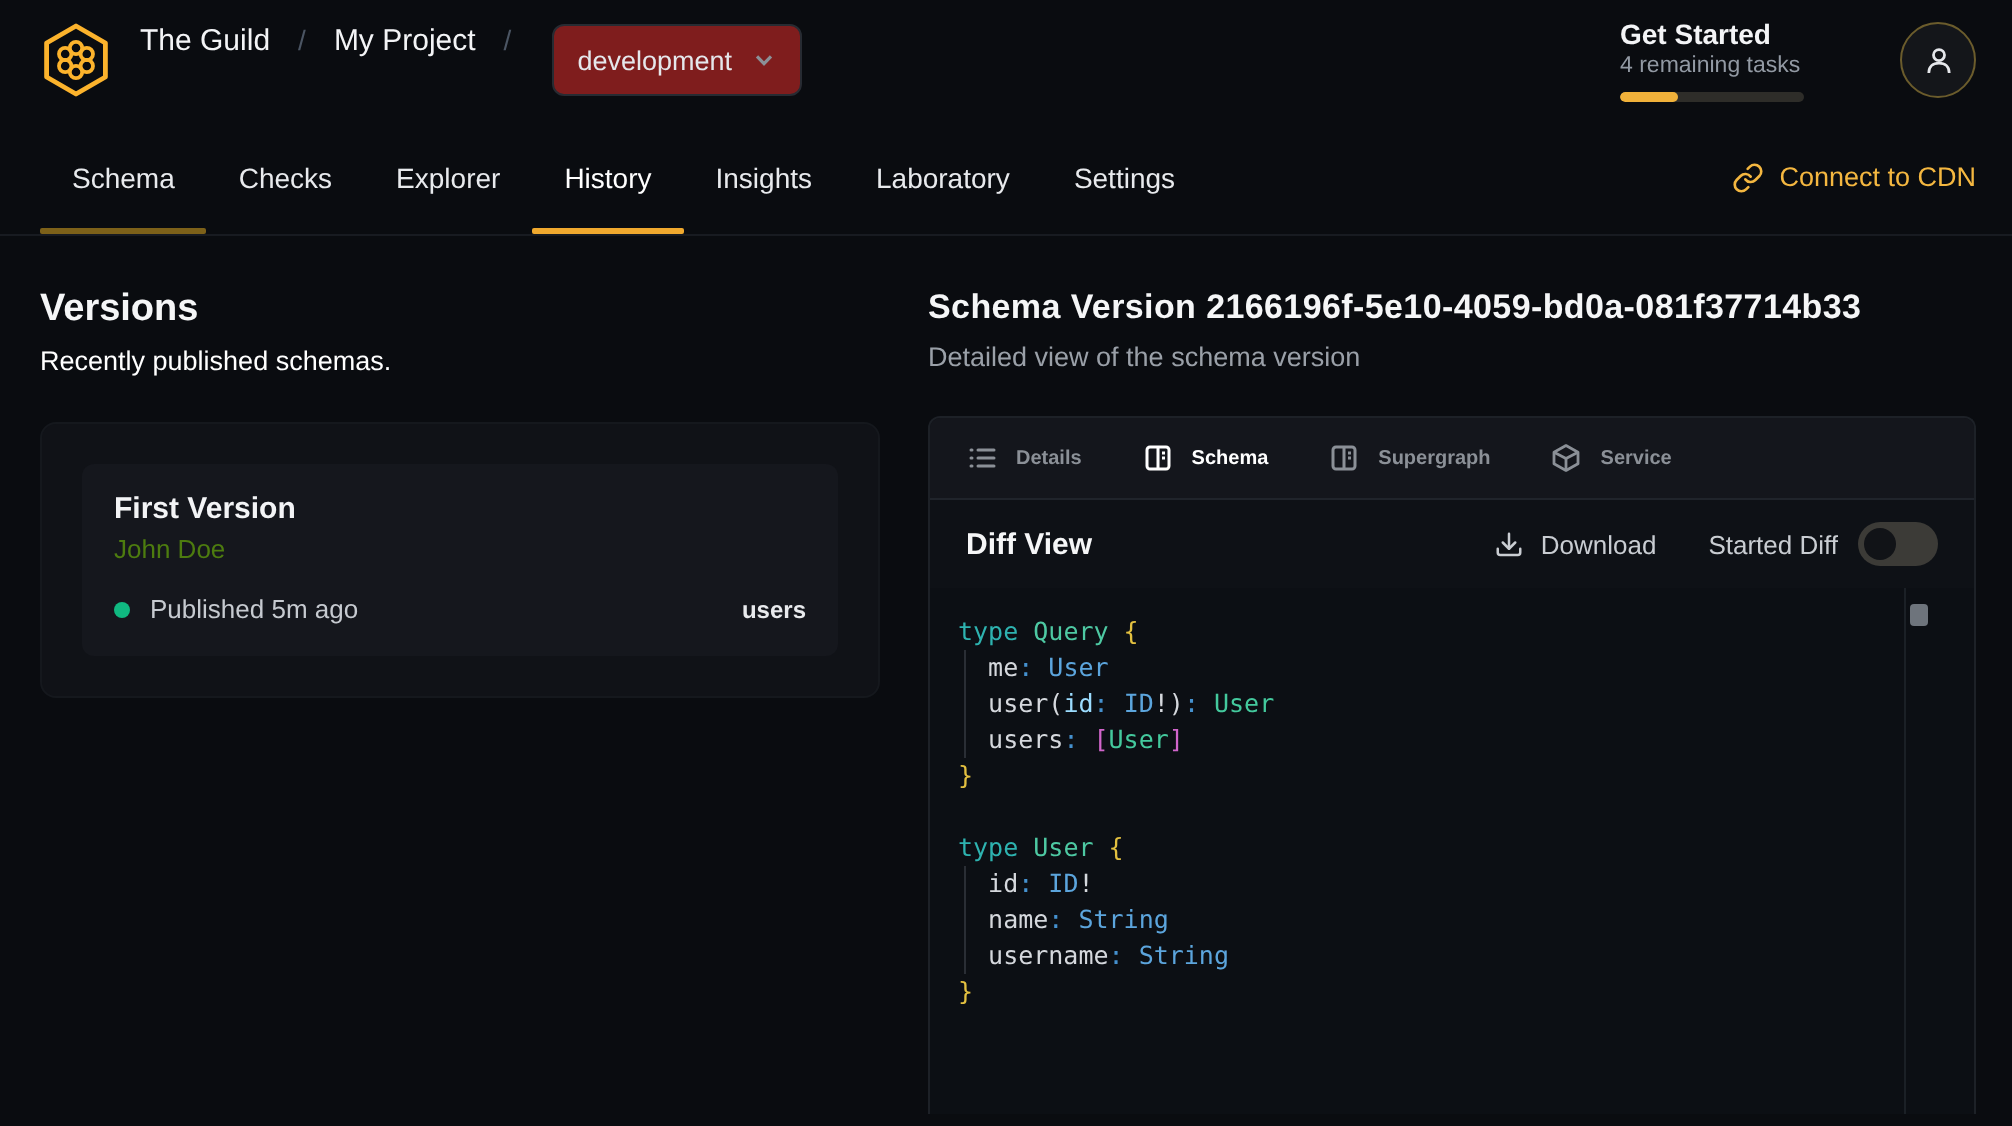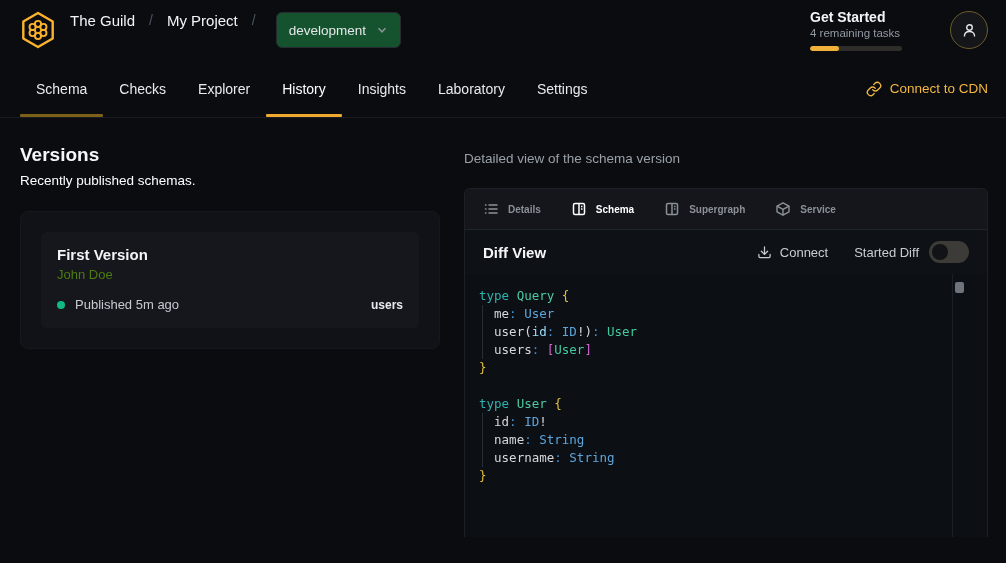--- a/index.html
+++ b/index.html
@@ -12,21 +12,21 @@
   }
 
   
   .header { height:60px; display:flex; align-items:center; padding:0 18px; }
   .logo { width:40px; height:40px; flex:0 0 auto; }
   .crumbs { display:flex; align-items:flex-start; gap:14px; margin-left:12px; font-size:15px; }
   .crumb { color:#f3f4f6; font-weight:500; }
   .crumb-sep { color:#4b5563; font-size:14px; }
   .env-select {
     display:flex; align-items:center; gap:10px; height:36px; padding:0 12px;
-    background:#14532d; border:1px solid #272b32; border-radius:6px;
+    background:#7f1d1d; border:1px solid #272b32; border-radius:6px;
     font-size:13.5px; color:#e5e7eb; cursor:pointer; margin-left:6px;
   }
   .chev { width:12px; height:12px; stroke:#8b9097; }
   .header-right { margin-left:auto; display:flex; align-items:center; gap:48px; }
   .latest-btn {
     position:relative; height:36px; padding:0 18px; display:flex; align-items:center;
     background:transparent; border:1px solid #2d3139; border-radius:8px;
     color:#f0f1f3; font-size:13.5px; font-family:inherit; cursor:pointer;
   }
   .notif-dot { position:absolute; top:-4px; right:-4px; width:9px; height:9px; border-radius:50%; background:#f0b13a; }
@@ -195,20 +195,21 @@
         <div class="vc-meta">
           <span class="dot-green"></span>
           <span class="vc-status">Published 5m ago</span>
           <span class="vc-service">users</span>
         </div>
       </div>
     </div>
   </div>
 
   <div class="right-col">
+    <div class="sv-title">Schema Version 2166196f-5e10-4059-bd0a-081f37714b33</div>
     <div class="sv-sub">Detailed view of the schema version</div>
 
     <div class="schema-box">
 
       <div class="box-tabs">
         <div class="btab">
           <svg viewBox="0 0 16 16" fill="none" stroke-width="1.5" stroke-linecap="round">
             <line x1="6" y1="4" x2="14" y2="4"></line>
               <line x1="6" y1="8" x2="14" y2="8"></line>
               <line x1="6" y1="12" x2="14" y2="12"></line>
@@ -248,21 +249,21 @@
 
       <div class="diff-bar">
         <div class="diff-title">Diff View</div>
         <div class="diff-actions">
           <div class="download">
             <svg viewBox="0 0 24 24" fill="none" stroke-width="2" stroke-linecap="round" stroke-linejoin="round">
               <path d="M21 15v3a2 2 0 0 1-2 2H5a2 2 0 0 1-2-2v-3"></path>
                 <polyline points="7 10 12 15 17 10"></polyline>
                 <line x1="12" y1="15" x2="12" y2="3"></line>
             </svg>
-            <span>Connect</span>
+            <span>Download</span>
           </div>
           <div class="toggle-wrap">
             <span>Started Diff</span>
             <div class="switch">
                 <div class="knob"></div>
               </div>
           </div>
         </div>
       </div>
 

